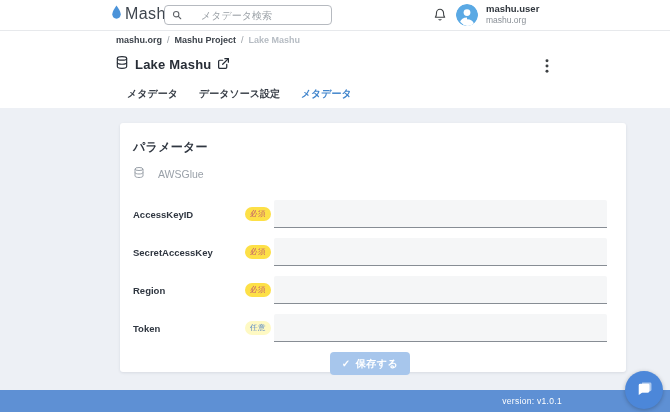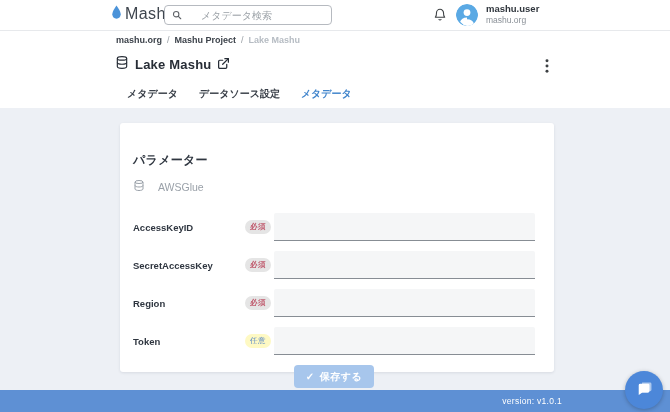--- a/index.html
+++ b/index.html
@@ -29,29 +29,29 @@
   
   .title-row { position:absolute; top:55px; left:115px; display:flex; align-items:center; gap:6px; }
   .page-title { font-size:13px; font-weight:bold; color:#272d36; letter-spacing:.2px; }
   .kebab-btn { position:absolute; top:58px; left:539px; width:16px; height:16px; display:flex; align-items:center; justify-content:center; cursor:pointer; }
   .tabs { position:absolute; top:84px; left:127px; display:flex; gap:21px; }
   .tab { font-size:10px; font-weight:bold; color:#3a4049; padding:3px 0 8px; cursor:pointer; }
   .tab[data-active="true"] { color:#4185cc; }
 
   
   .content { position:absolute; top:108px; left:0; width:670px; height:282px; background:#edf0f5; }
-  .card { position:absolute; left:120px; top:15px; width:434px; height:249px; background:#fff; border-radius:3px; box-shadow:0 1px 3px rgba(20,30,60,.10); padding:28px 19px 0 13px; }
+  .card { position:absolute; left:120px; top:15px; width:506px; height:249px; background:#fff; border-radius:3px; box-shadow:0 1px 3px rgba(20,30,60,.10); padding:15px 19px 0 13px; }
   .card-heading { font-size:12px; font-weight:bold; color:#2f3640; margin-top:1px; letter-spacing:.3px; }
   .ds-row { display:flex; align-items:center; gap:13px; margin-top:9px; }
   .ds-name { font-size:10.5px; color:#9aa1a9; }
   .fields { margin-top:17px; }
   .field-row { display:flex; align-items:center; height:28px; margin-bottom:10px; }
   .field-label { width:112px; font-size:9.5px; font-weight:bold; color:#2f3640; flex:none; }
   .badge { flex:none; font-size:7.5px; line-height:1; padding:3px 5px; border-radius:8px; margin-right:3px; letter-spacing:.5px; }
-  .badge[data-type="required"] { background:#e5e5e5; color:#c05b6e;font-weight:bold; }
+  .badge[data-type="required"] { background:#fde047; color:#c05b6e; }
   .badge[data-type="optional"] { background:#fef9c3; color:#5585c7;text-align:right; }
   .field-input { flex:1; height:28px; background:#f5f6f7; border:none; border-bottom:1px solid #878d94; border-radius:2px 2px 0 0; padding:0 8px; font-size:11px; color:#333; outline:none; font-family:"Liberation Sans", sans-serif; }
   .save-row { text-align:center; margin-top:7px; }
   .save-btn { display:inline-flex; align-items:center; gap:5px; height:23px; padding:0 12px; background:#a7c6ec; color:#fff; border:none; border-radius:4px; font-size:10px; font-weight:bold; letter-spacing:.5px; cursor:pointer; font-family:"Liberation Sans", sans-serif; }
   .save-check { font-size:10px; }
 
   
   .footer { position:absolute; bottom:0; left:0; width:670px; height:22px; background:#5e90d4; z-index:2; }
   .version { position:absolute; right:108px; top:50%; transform:translateY(-50%); font-size:8.5px; color:#fff; letter-spacing:.3px;margin-left:37px; }
 

